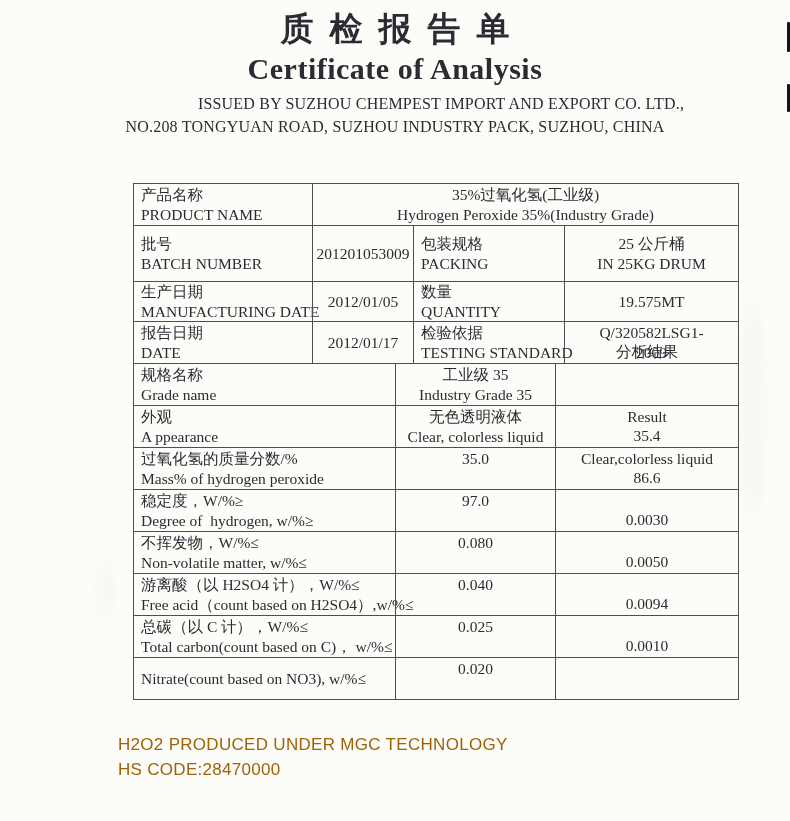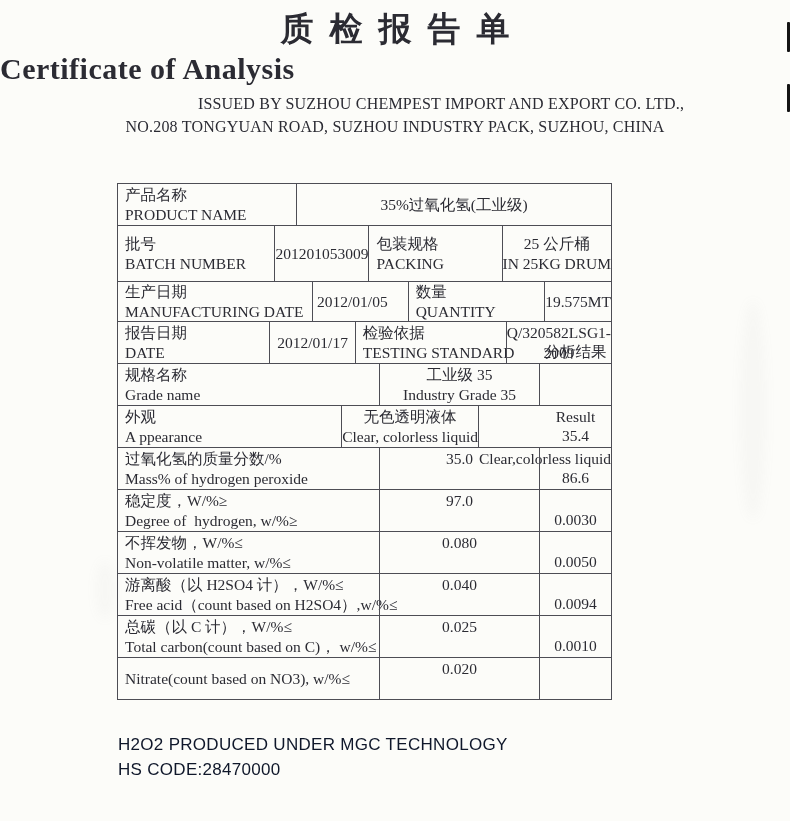--- a/index.html
+++ b/index.html
@@ -14,70 +14,70 @@
   .page { position: absolute; inset: 0; }
 
   
   .title-zh {
     position: absolute; top: 7px; left: 0; width: 100%;
     text-align: center; font-size: 33px; font-weight: 600;
     letter-spacing: 16px; text-indent: 16px; white-space: pre;
   }
   .title-en {
     position: absolute; top: 52px; left: 0; width: 100%;
-    text-align: left; font-size: 30px; font-weight: bold;
+    text-align: center; font-size: 30px; font-weight: bold;
     letter-spacing: 0.5px;
   }
   .issuer1, .issuer2 {
     position: absolute; left: 0; width: 100%;
     text-align: center; font-size: 16px; letter-spacing: 0.2px;
     white-space: pre;
   }
   .issuer1 { top: 95px; margin-left: 46px; }
   .issuer2 { top: 118px; text-align: center; }
 
   
   .coa-table {
-    position: absolute; left: 117px; top: 183px; width: 495px;
+    position: absolute; left: 133px; top: 183px; width: 606px;
     border: 1px solid #4d4d55;
     font-size: 15.5px;
   }
   .trow { display: flex; border-top: 1px solid #4d4d55; }
   .trow:first-child { border-top: none; }
   .cell {
     border-left: 1px solid #4d4d55;
     display: flex; flex-direction: column; justify-content: center;
     overflow: visible;
   }
   .cell:first-child { border-left: none; }
   .line { line-height: 20px; white-space: pre; }
   .lines-fixed .line { min-height: 20px; }
   .label { align-items: flex-start; padding-left: 7px; text-align: left; }
   .center { text-align: center; }
 
   .h-product { height: 41px; }
   .h-batch   { height: 56px; }
-  .h-mfg     { height: 40px; gap: 16px; }
+  .h-mfg     { height: 40px; }
   .h-date    { height: 42px; }
   .h-spec    { height: 42px; }
 
   .wA1 { width: 178px; }
   .wA2 { width: 101px; }
   .wA3 { width: 151px; }
   .wA4 { flex: 1; }
   .wB1 { width: 261px; }
   .wB2 { width: 160px; }
   .wB3 { flex: 1; gap: 45px; }
   .merged { flex: 1; }
 
   
   .footer-line {
     position: absolute; left: 118px;
     font-family: "Liberation Sans", "DejaVu Sans", sans-serif;
-    font-size: 17px; color: #0f172a; letter-spacing: 0.3px; white-space: pre;
+    font-size: 17px; color: #a16207; letter-spacing: 0.3px; white-space: pre;
   }
   .footer-1 { top: 735px; }
   .footer-2 { top: 760px; }
 
   
   .edge-mark { position: absolute; right: 0; width: 3px; background: #141414; border-radius: 1px; }
   .edge-mark-1 { top: 22px; height: 30px; }
   .edge-mark-2 { top: 84px; height: 28px; }
   .smudge {
     position: absolute; border-radius: 50%;
@@ -98,20 +98,21 @@
 
   <div class="coa-table">
 
     <div class="trow h-product">
       <div class="cell wA1 label lines-fixed">
         <div class="line">产品名称</div>
         <div class="line">PRODUCT NAME</div>
       </div>
       <div class="cell merged center lines-fixed">
         <div class="line">35%过氧化氢(工业级)</div>
+        <div class="line">Hydrogen Peroxide 35%(Industry Grade)</div>
       </div>
     </div>
 
     <div class="trow h-batch">
       <div class="cell wA1 label lines-fixed">
         <div class="line">批号</div>
         <div class="line">BATCH NUMBER</div>
       </div>
       <div class="cell wA2 center">
         <div class="line">201201053009</div>

